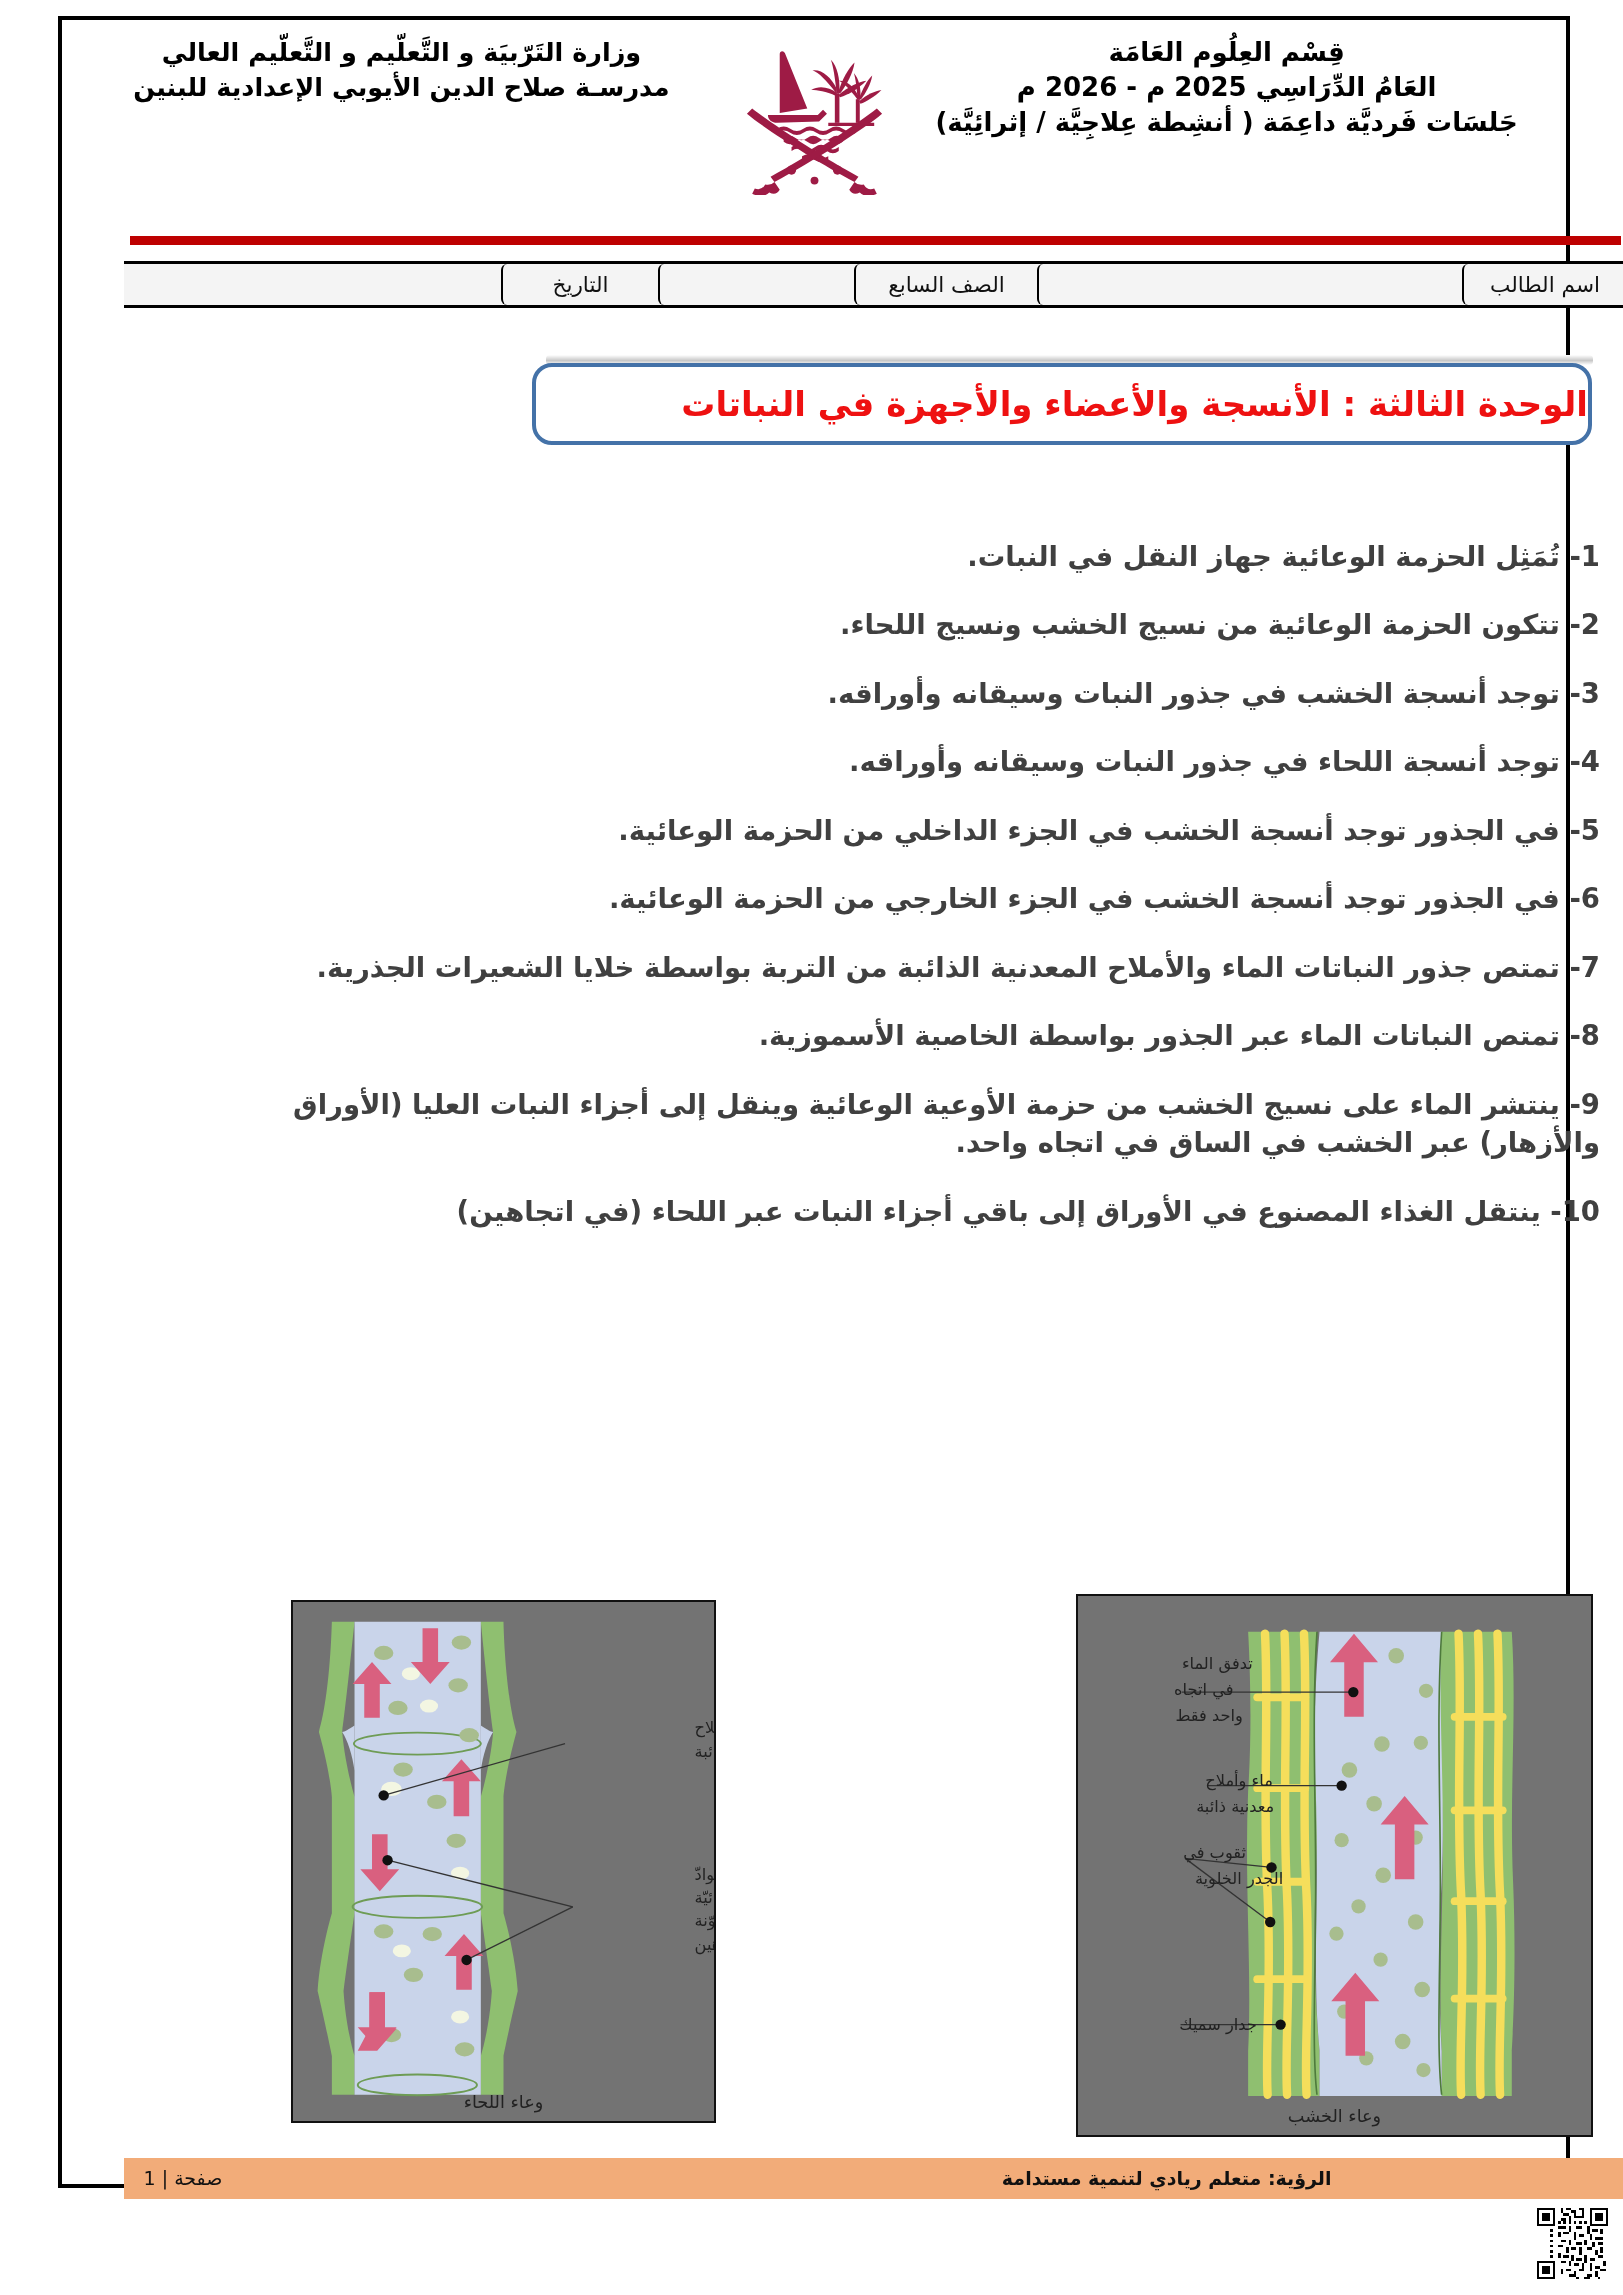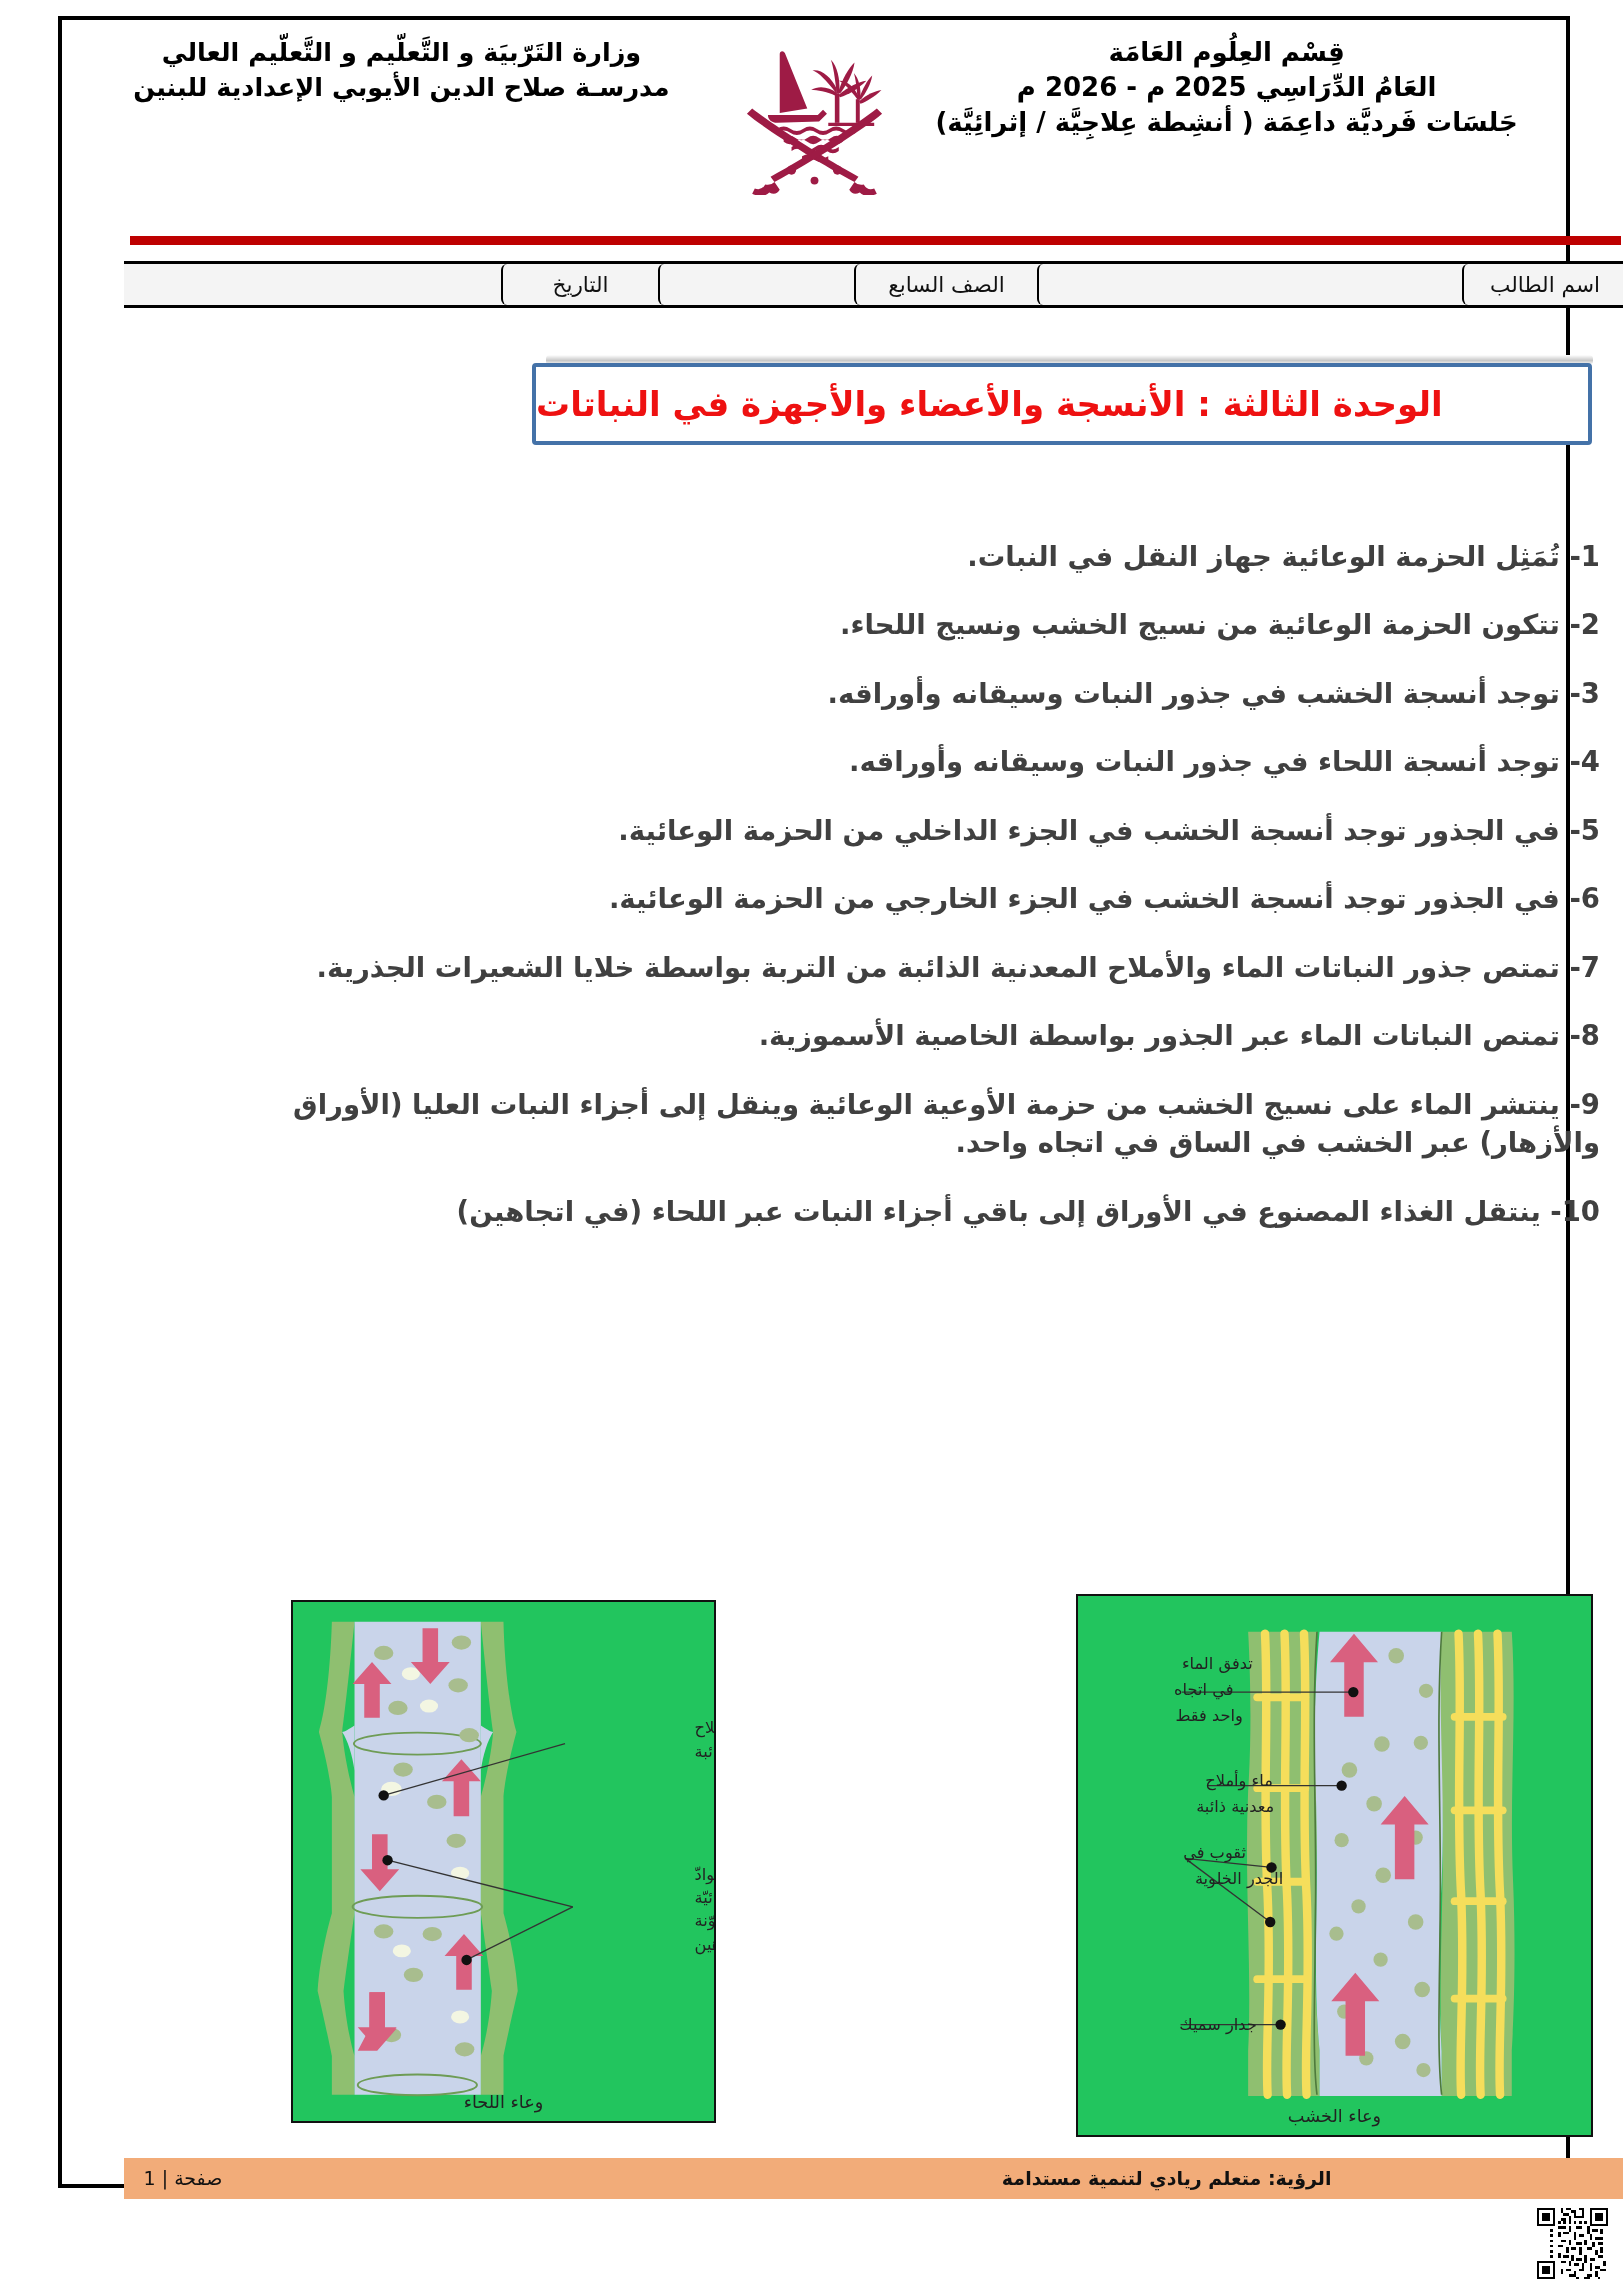--- a/index.html
+++ b/index.html
@@ -119,25 +119,25 @@
     background: linear-gradient(to bottom, #FFFFFF 0%, #C8C8C8 55%, #FFFFFF 100%);
     border-radius: 3.9px;
   }
   .title-box {
     position: absolute;
     left: 470px;
     top: 343px;
     width: 1060px;
     height: 82px;
     border: 4.6px solid #4472A8;
-    border-radius: 4px;
+    border-radius: 20px;
     box-sizing: border-box;
     display: flex;
     align-items: center;
-    justify-content: flex-end;
+    justify-content: flex-start;
     background: #ffffff;
   }
   .title-text {
     color: #EE1111;
     font-weight: bold;
     font-size: 34px;
     white-space: nowrap;
     letter-spacing: 0;
   }
 
@@ -163,21 +163,21 @@
   .figures {
     position: absolute;
     left: 98px;
     top: 1574px;
     width: 1440px;
     height: 550px;
   }
   .figure {
     position: absolute;
     border: 2.6px solid #111111;
-    background: #22c55e;
+    background: #737373;
     box-sizing: border-box;
   }
   .fig-phloem { left: 131px; top: 6.5px; width: 425px; height: 523px; }
   .fig-xylem  { left: 916px; top: 0px;  width: 517px; height: 543px; }
   .fig-caption {
     position: absolute;
     bottom: 9.2px;
     width: 100%;
     text-align: center;
     font-size: 17.7px;

